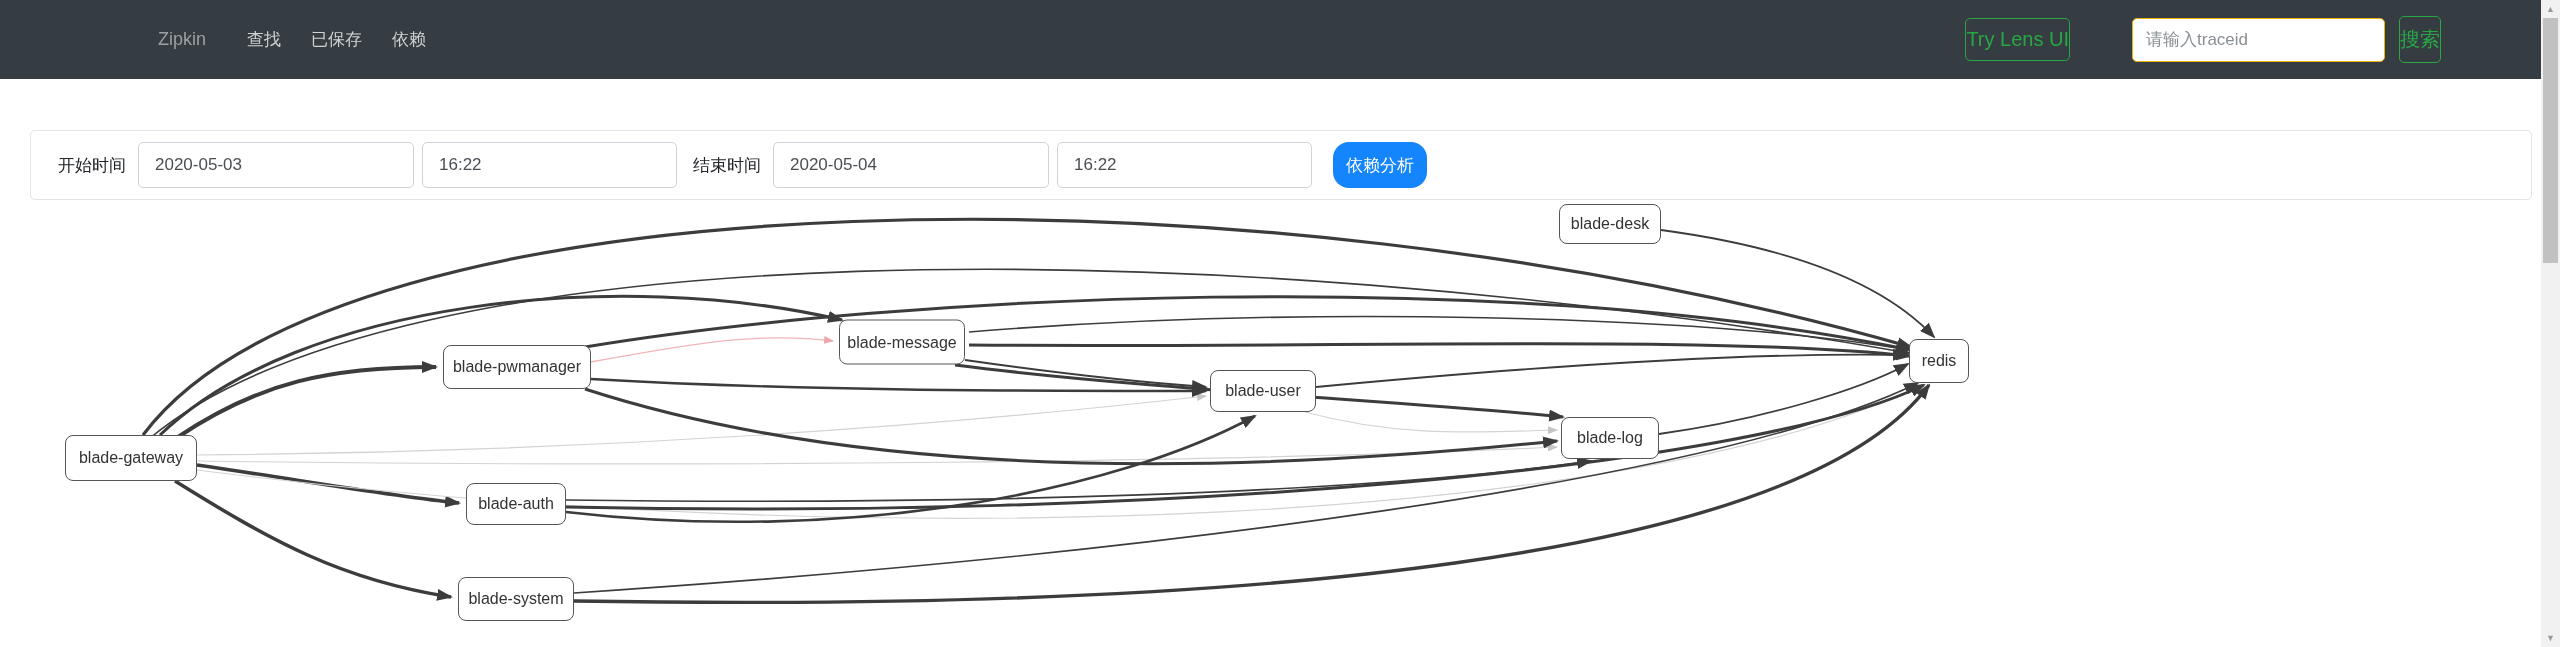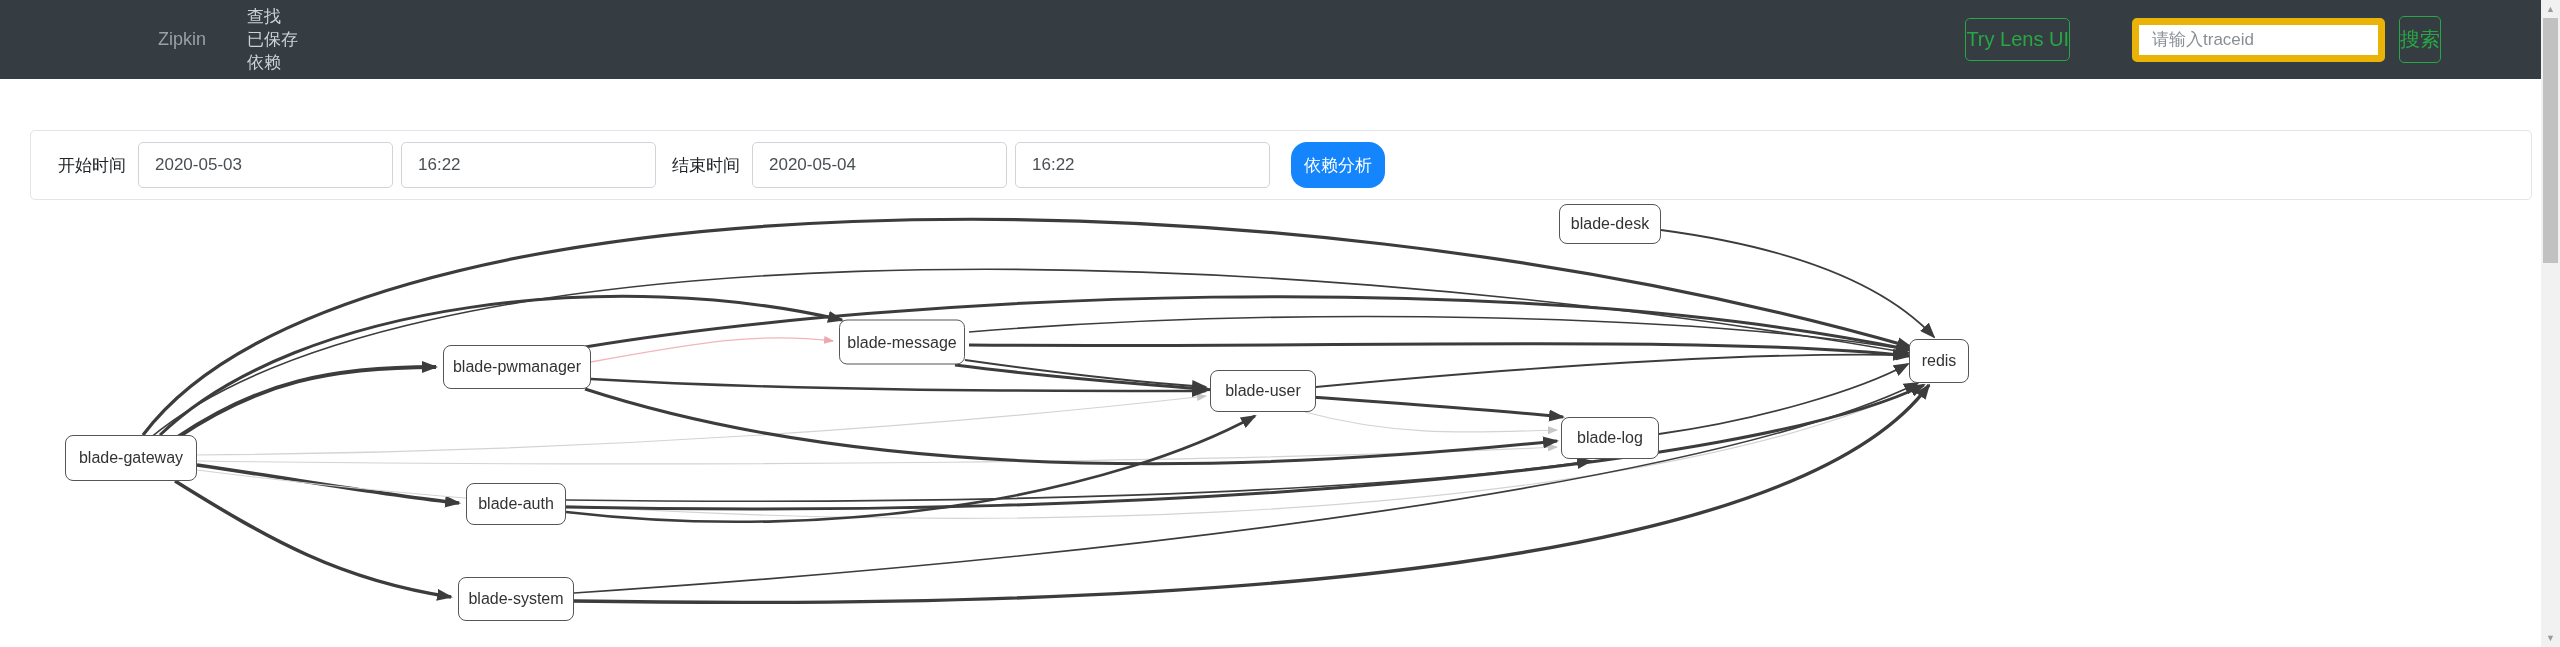--- a/index.html
+++ b/index.html
@@ -3,41 +3,41 @@
 <meta charset="utf-8">
 <style>
   * { margin:0; padding:0; box-sizing:border-box; }
   html,body { width:2560px; height:647px; overflow:hidden; background:#fff;
               font-family:"Liberation Sans","DejaVu Sans",sans-serif; }
 
   
   .navbar { position:absolute; left:0; top:0; width:2541px; height:79px;
             background:#353c42; display:flex; align-items:center; }
   .brand { margin-left:158px; font-size:18px; color:#9ba0a5; cursor:pointer; }
-  .nav-links { display:flex; margin-left:26px;flex-direction:column; }
+  .nav-links { display:flex; margin-left:26px; }
   .nav-links a { color:#ced2d4; font-size:17px; text-decoration:none; padding:0 15px; cursor:pointer; }
   .nav-right { margin-left:auto; display:flex; align-items:center; padding-right:100px; }
   .btn-outline-green { background:transparent; border:1px solid; border-radius:5px;
             font-size:20px; padding:9px 0; cursor:pointer; }
   .lens-btn { margin-right:62px; }
-  .trace-input { width:253px; height:44px; border:7px solid #eab308; border-radius:5px;
+  .trace-input { width:253px; height:44px; border:1px solid #eab308; border-radius:5px;
             font-size:17px; padding:0 13px; color:#333; outline:none;
             font-family:"Liberation Sans","DejaVu Sans",sans-serif; }
   .trace-input::placeholder { color:#8a8f94; }
   .search-btn { margin-left:14px; }
 
   
   .toolbar { position:absolute; left:30px; top:130px; width:2502px; height:70px;
              border:1px solid #e1e4e8; border-radius:5px; background:#fff;
              display:flex; align-items:center; padding-left:27px; }
   .tb-label { font-size:17px; color:#212529; margin-right:12px; white-space:nowrap; }
   .tb-input { height:46px; border:1px solid #ced4da; border-radius:5px; background:#fff;
               font-size:17px; color:#4a4f54; padding:0 16px; outline:none;
               font-family:"Liberation Sans","DejaVu Sans",sans-serif; }
-  .w-date { width:255px; margin-right:8px; }
+  .w-date { width:276px; margin-right:8px; }
   .w-time { width:255px; margin-right:16px; }
   .analyze-btn { width:94px; height:46px; margin-left:5px; border:none; border-radius:16px;
               color:#fff; font-size:17px; cursor:pointer; }
 
   
   #graph { position:absolute; left:0; top:0; width:2560px; height:647px; }
   #edges-svg { position:absolute; left:0; top:0; }
   .gnode { position:absolute; transform:translate(-50%,-50%);
            background:#fff; border:1.6px solid #555; border-radius:8px;
            display:flex; align-items:center; justify-content:center;

